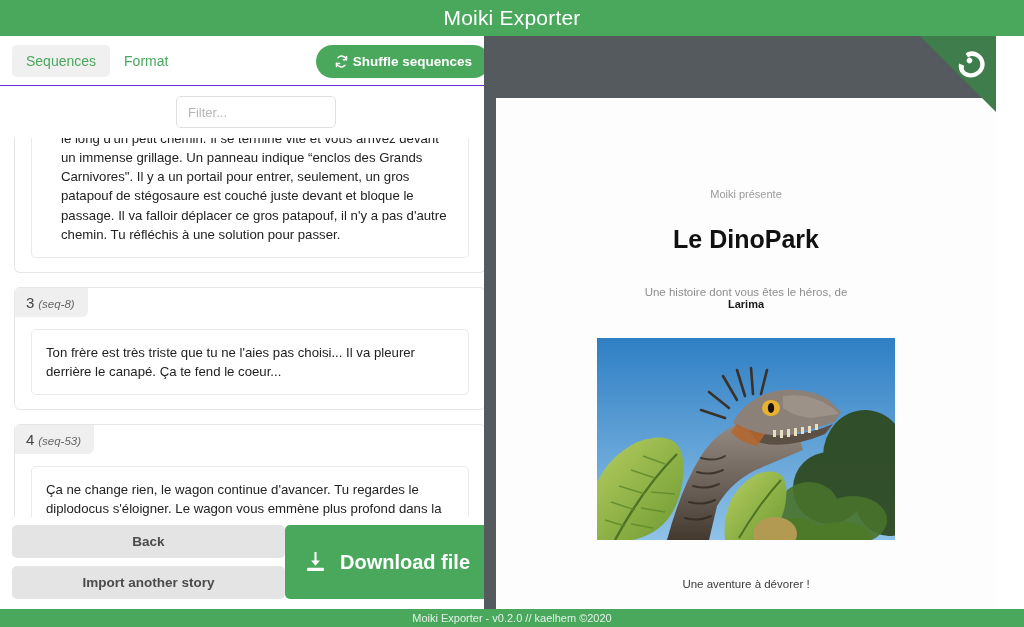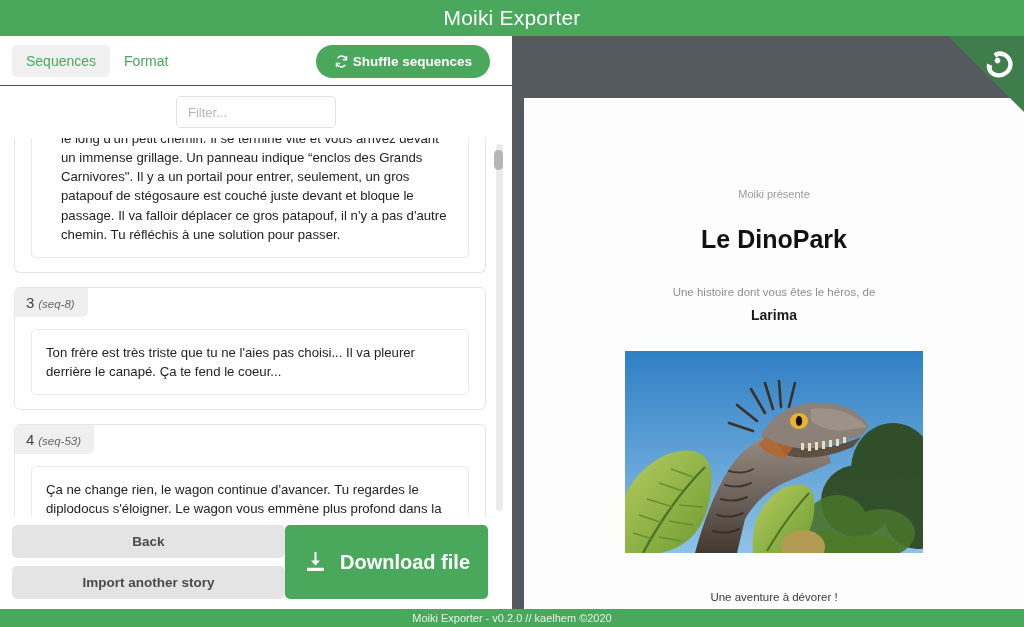--- a/index.html
+++ b/index.html
@@ -106,21 +106,21 @@
   .btn-download {
     flex: 0 0 203px; background: #4aa85d; border: none; border-radius: 5px;
     color: #fff; display: flex; align-items: center; justify-content: center;
     gap: 12px; font-size: 20px; font-weight: 700; cursor: pointer;
     font-family: "Liberation Sans", sans-serif;
   }
   .btn-download svg { width: 25px; height: 25px; display: block; }
 
   
   .right-pane {
-    position: absolute; left: 512px; top: 36px; width: 512px; height: 573px;
+    position: absolute; left: 484px; top: 36px; width: 512px; height: 573px;
     background: #545a5e; overflow: hidden;
   }
   .corner-ribbon {
     position: absolute; right: 0; top: 0; width: 76px; height: 76px;
     overflow: hidden;
   }
   .corner-ribbon .tri {
     position: absolute; right: 0; top: 0; width: 0; height: 0;
     border-left: 76px solid transparent; border-top: 76px solid #3f7d4c;
   }
@@ -131,21 +131,21 @@
   .corner-ribbon .logo svg { width: 34px; height: 34px; display: block; }
 
   .preview-page {
     position: absolute; left: 12px; top: 62px; right: 0; bottom: 0;
     background: #fdfdfd; overflow: hidden;
     display: flex; flex-direction: column; align-items: center;
   }
   .pv-presents { margin-top: 90px; font-size: 11px; color: #9a9a9a; }
   .pv-title { margin-top: 25px; font-size: 25px; font-weight: 700; color: #111; }
   .pv-sub { margin-top: 32px; font-size: 11.5px; color: #8e8e8e; }
-  .pv-author { margin-top: 9px; font-size: 14px; font-weight: 700; color: #1a1a1a; }
+  .pv-author { font-size: 11px; font-weight: 700; color: #1a1a1a; }
   .pv-cover {
     margin-top: 28px; width: 298px; height: 202px; overflow: hidden;
     background: #6fa8d8;
   }
   .pv-cover svg { width: 298px; height: 202px; display: block; }
   .pv-caption { margin-top: 38px; font-size: 11.5px; color: #3a3a3a; }
 
   
   .footer {
     position: absolute; left: 0; bottom: 0; width: 1024px; height: 18px;

